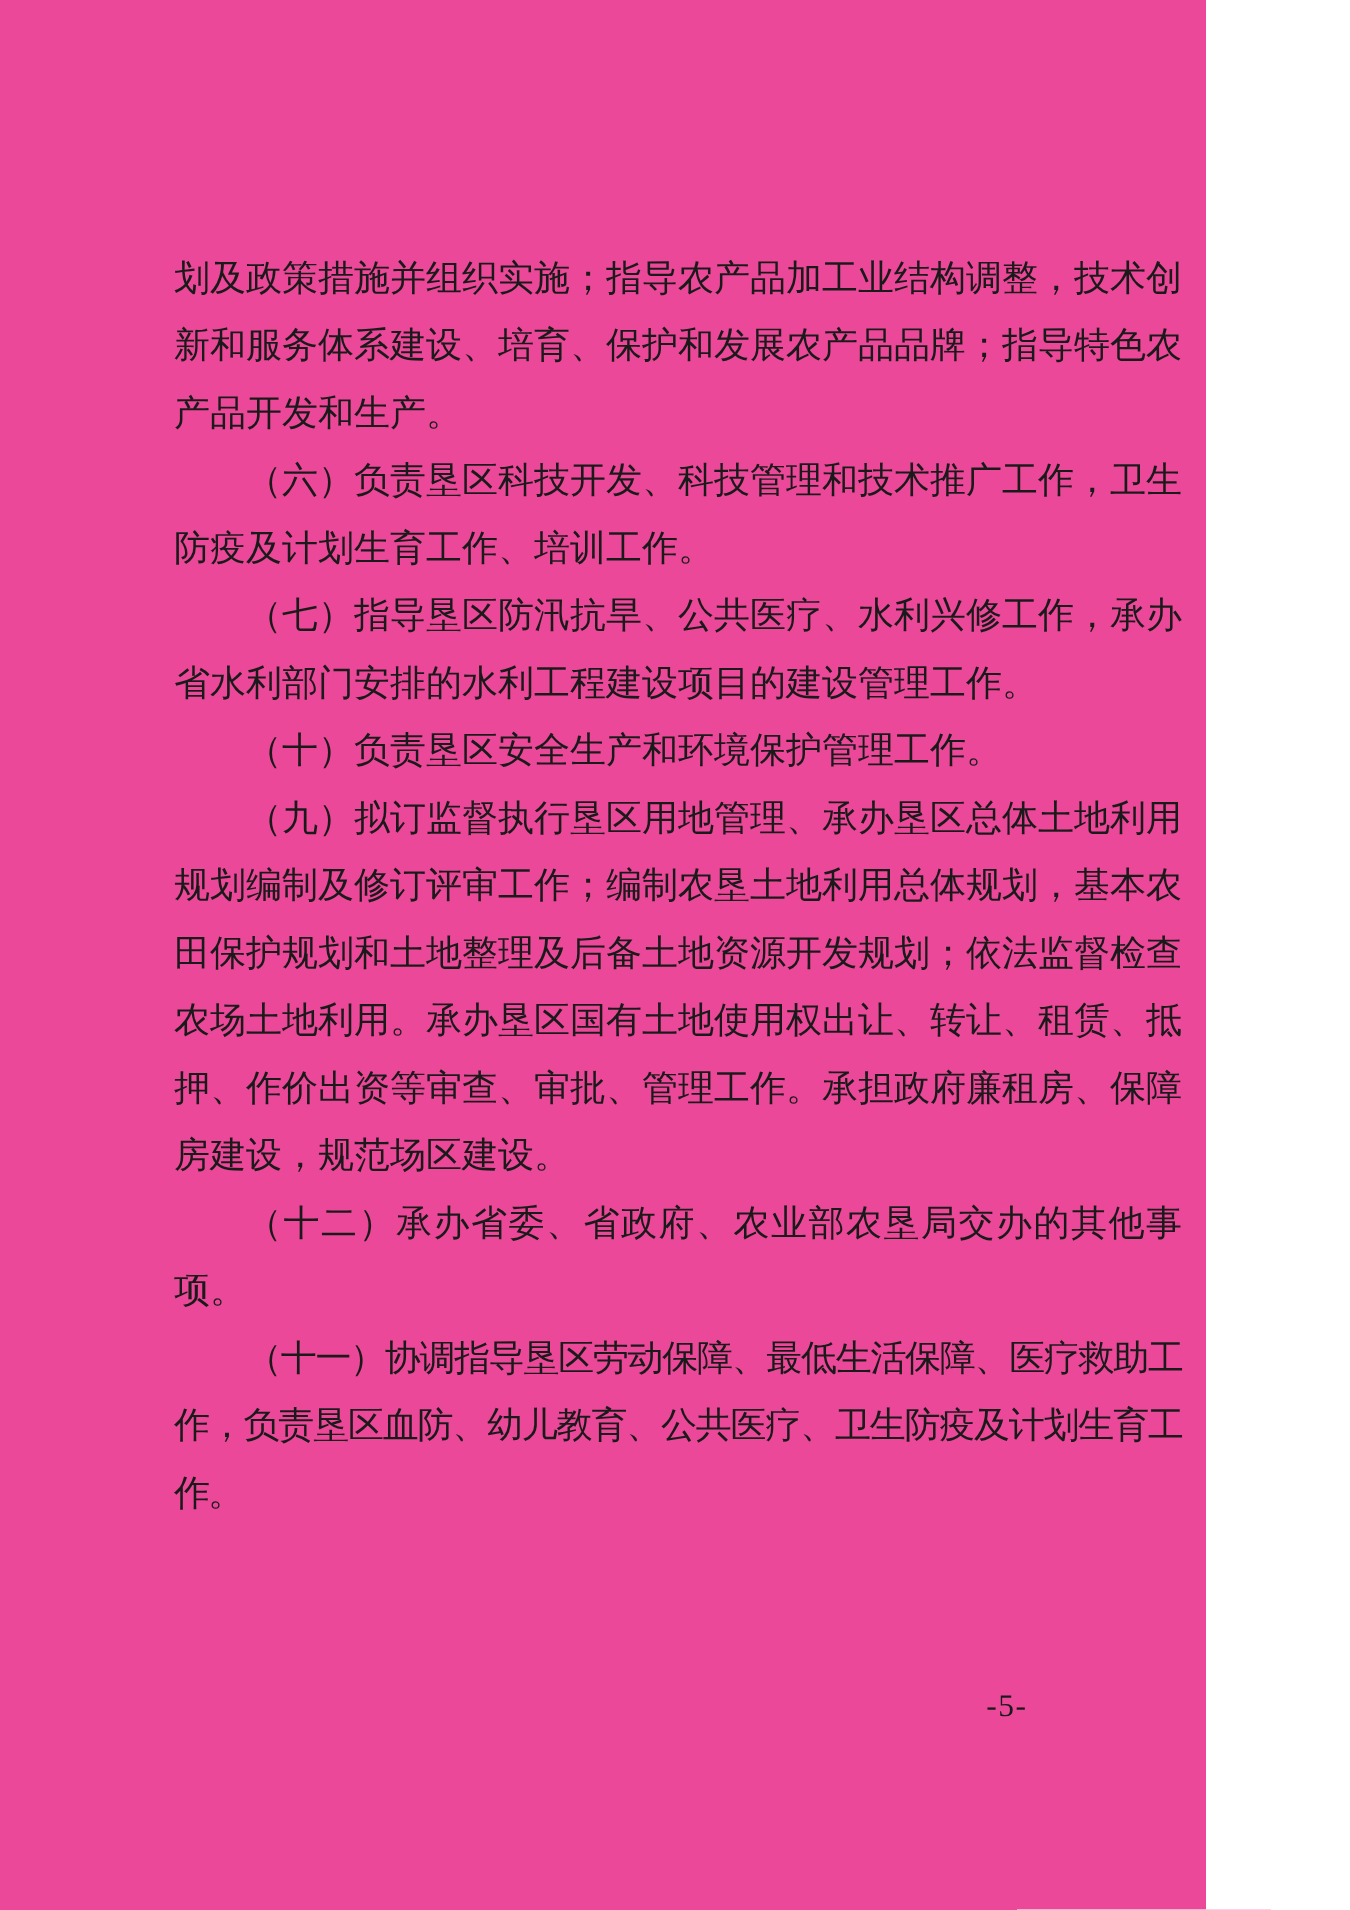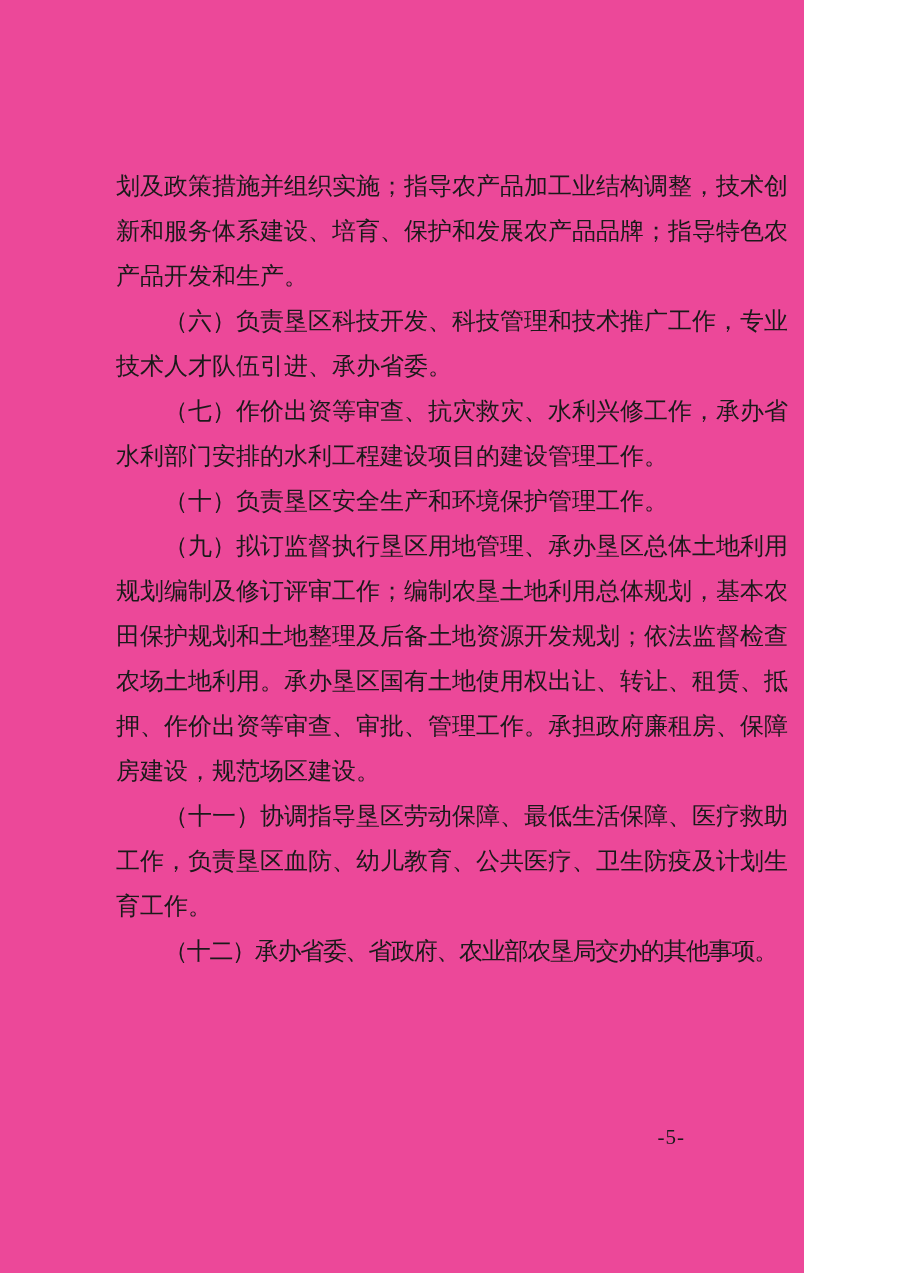--- a/index.html
+++ b/index.html
@@ -48,21 +48,21 @@
     letter-spacing: 1px;
     font-family: "Liberation Serif", "DejaVu Serif", serif;
   }
 </style>
 </head>
 <body>
 
 <div class="page">
   <div class="body-text">
     <p class="no-indent">划及政策措施并组织实施；指导农产品加工业结构调整，技术创新和服务体系建设、培育、保护和发展农产品品牌；指导特色农产品开发和生产。</p>
-    <p>（六）负责垦区科技开发、科技管理和技术推广工作，专业技术人才队伍引进、承办省委。</p>
-    <p>（七）作价出资等审查、抗灾救灾、水利兴修工作，承办省水利部门安排的水利工程建设项目的建设管理工作。</p>
+    <p>（六）负责垦区科技开发、科技管理和技术推广工作，卫生防疫及计划生育工作、培训工作。</p>
+    <p>（七）指导垦区防汛抗旱、公共医疗、水利兴修工作，承办省水利部门安排的水利工程建设项目的建设管理工作。</p>
     <p>（十）负责垦区安全生产和环境保护管理工作。</p>
     <p>（九）拟订监督执行垦区用地管理、承办垦区总体土地利用规划编制及修订评审工作；编制农垦土地利用总体规划，基本农田保护规划和土地整理及后备土地资源开发规划；依法监督检查农场土地利用。承办垦区国有土地使用权出让、转让、租赁、抵押、作价出资等审查、审批、管理工作。承担政府廉租房、保障房建设，规范场区建设。</p>
+    <p>（十二）承办省委、省政府、农业部农垦局交办的其他事项。</p>
     <p>（十一）协调指导垦区劳动保障、最低生活保障、医疗救助工作，负责垦区血防、幼儿教育、公共医疗、卫生防疫及计划生育工作。</p>
-    <p>（十二）承办省委、省政府、农业部农垦局交办的其他事项。</p>
   </div>
   <div class="page-number">-5-</div>
 </div>
 
 </body></html>

